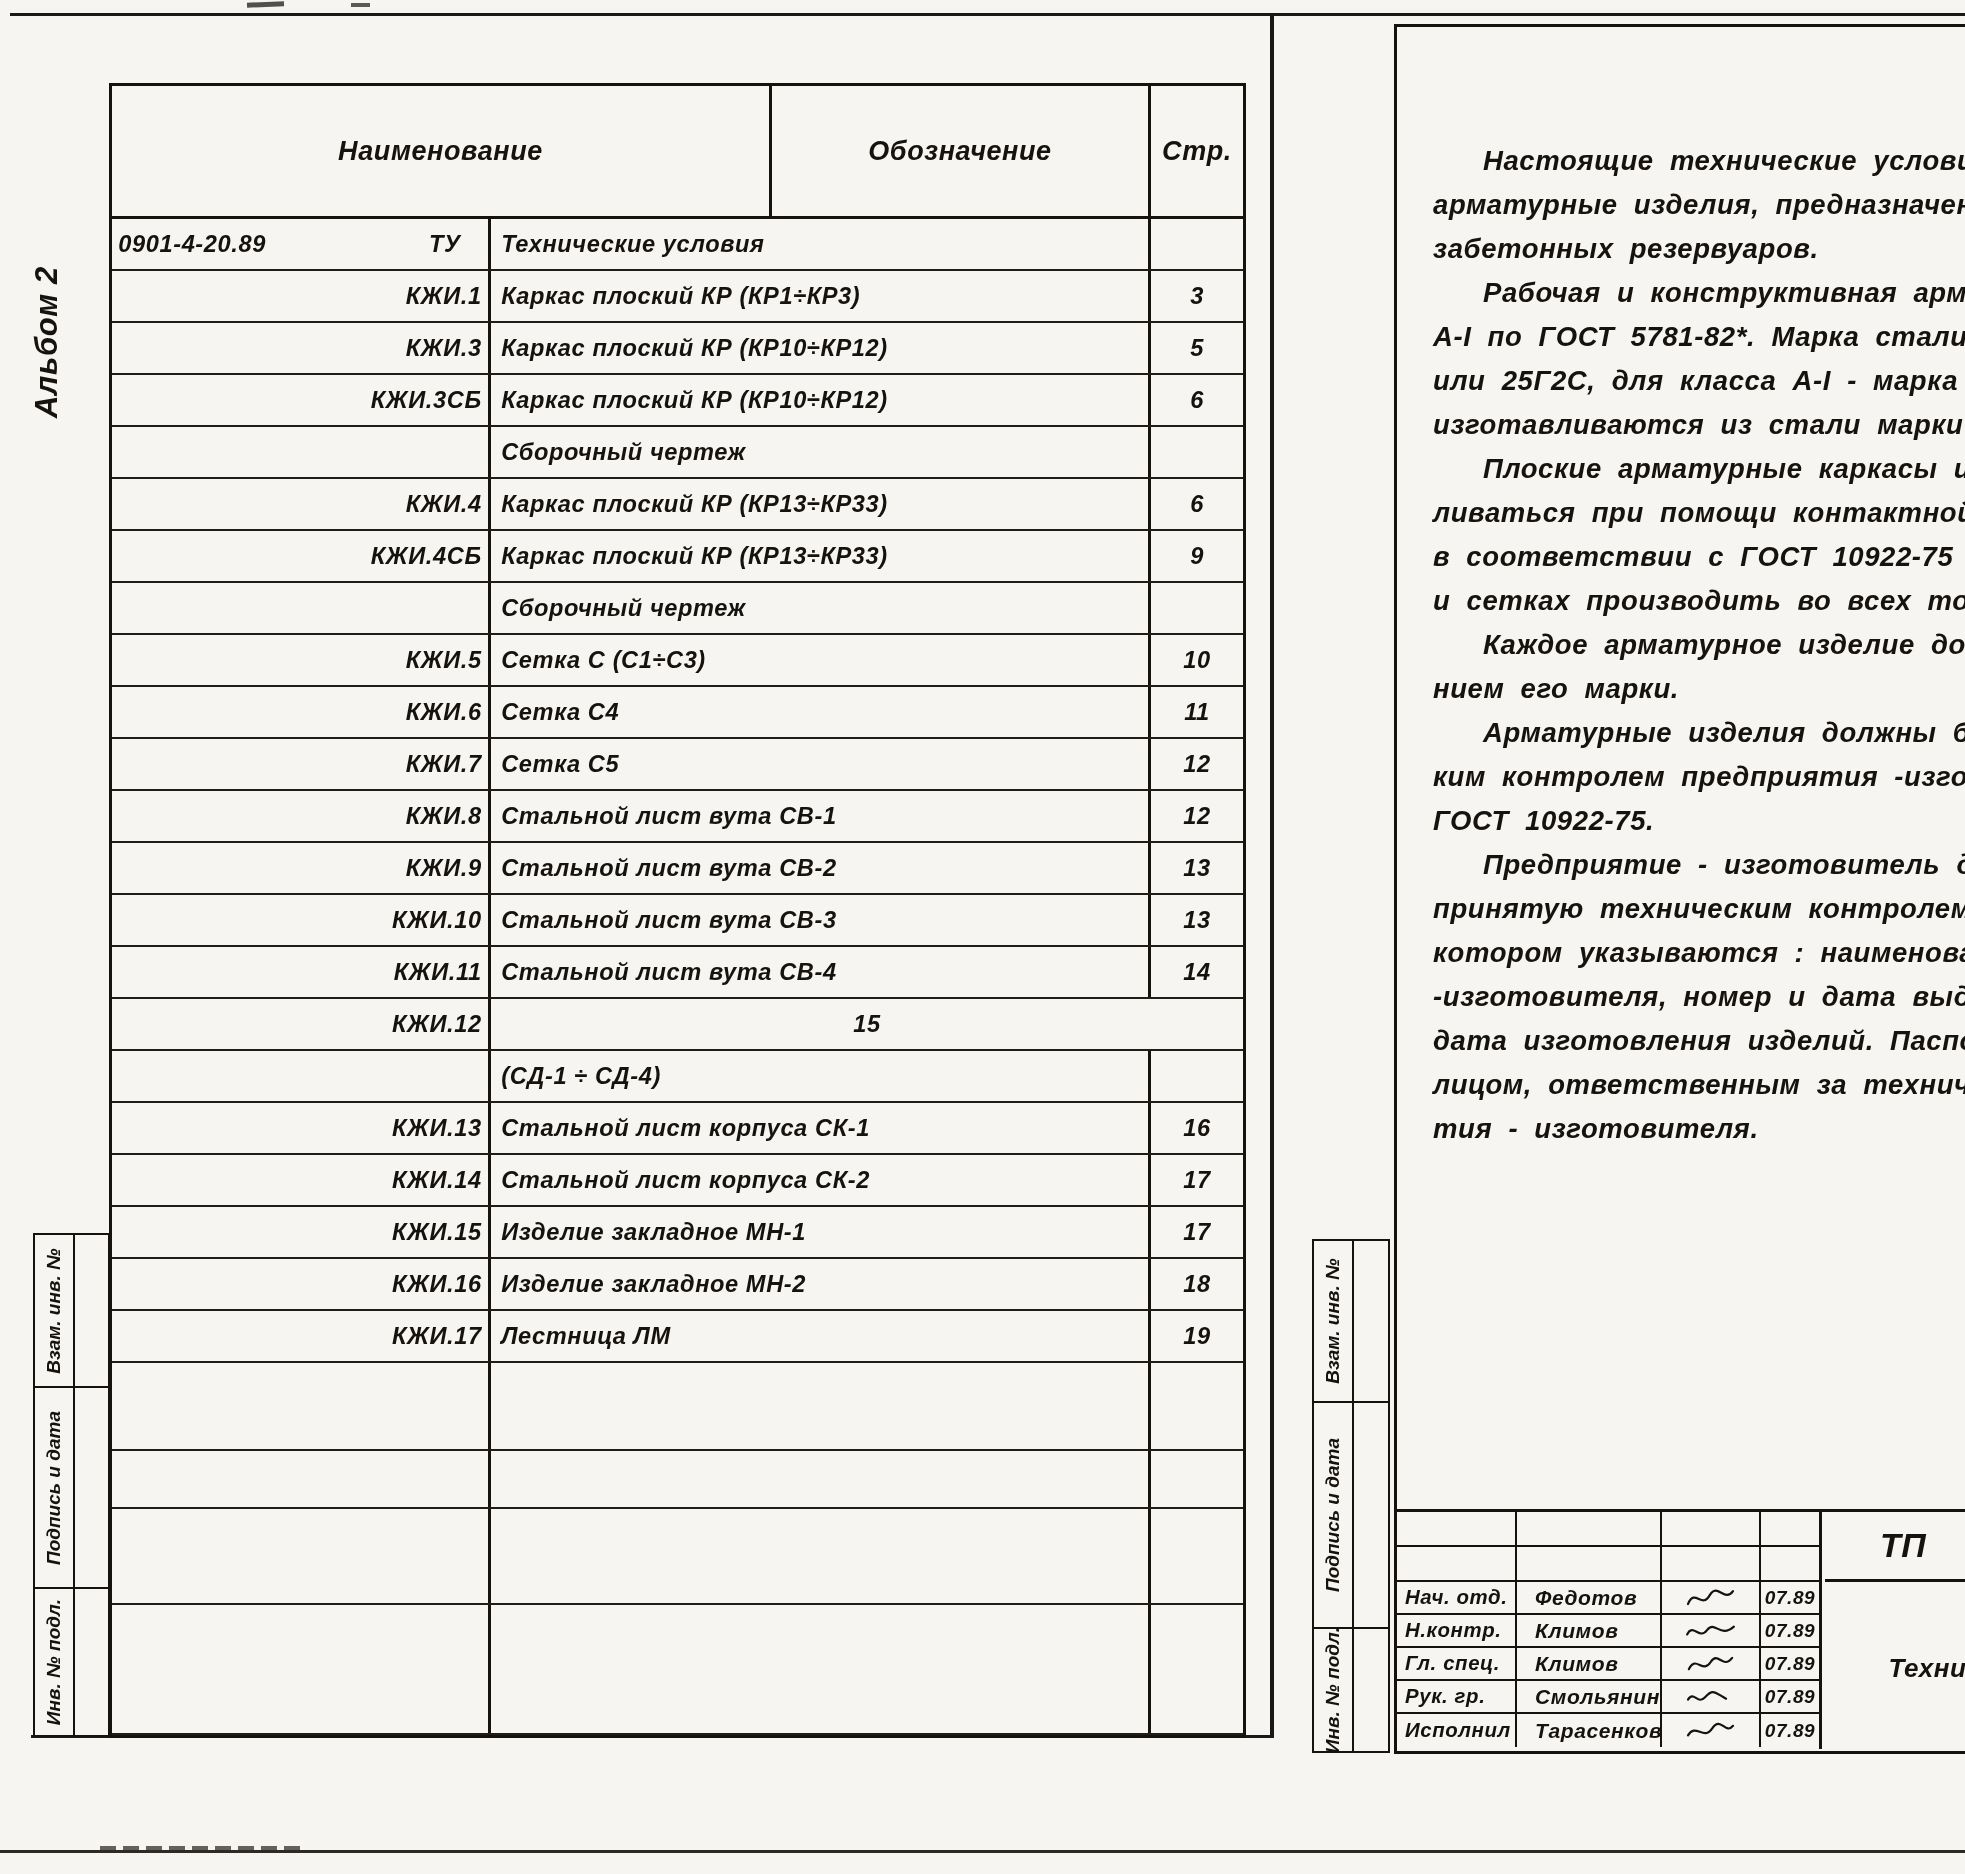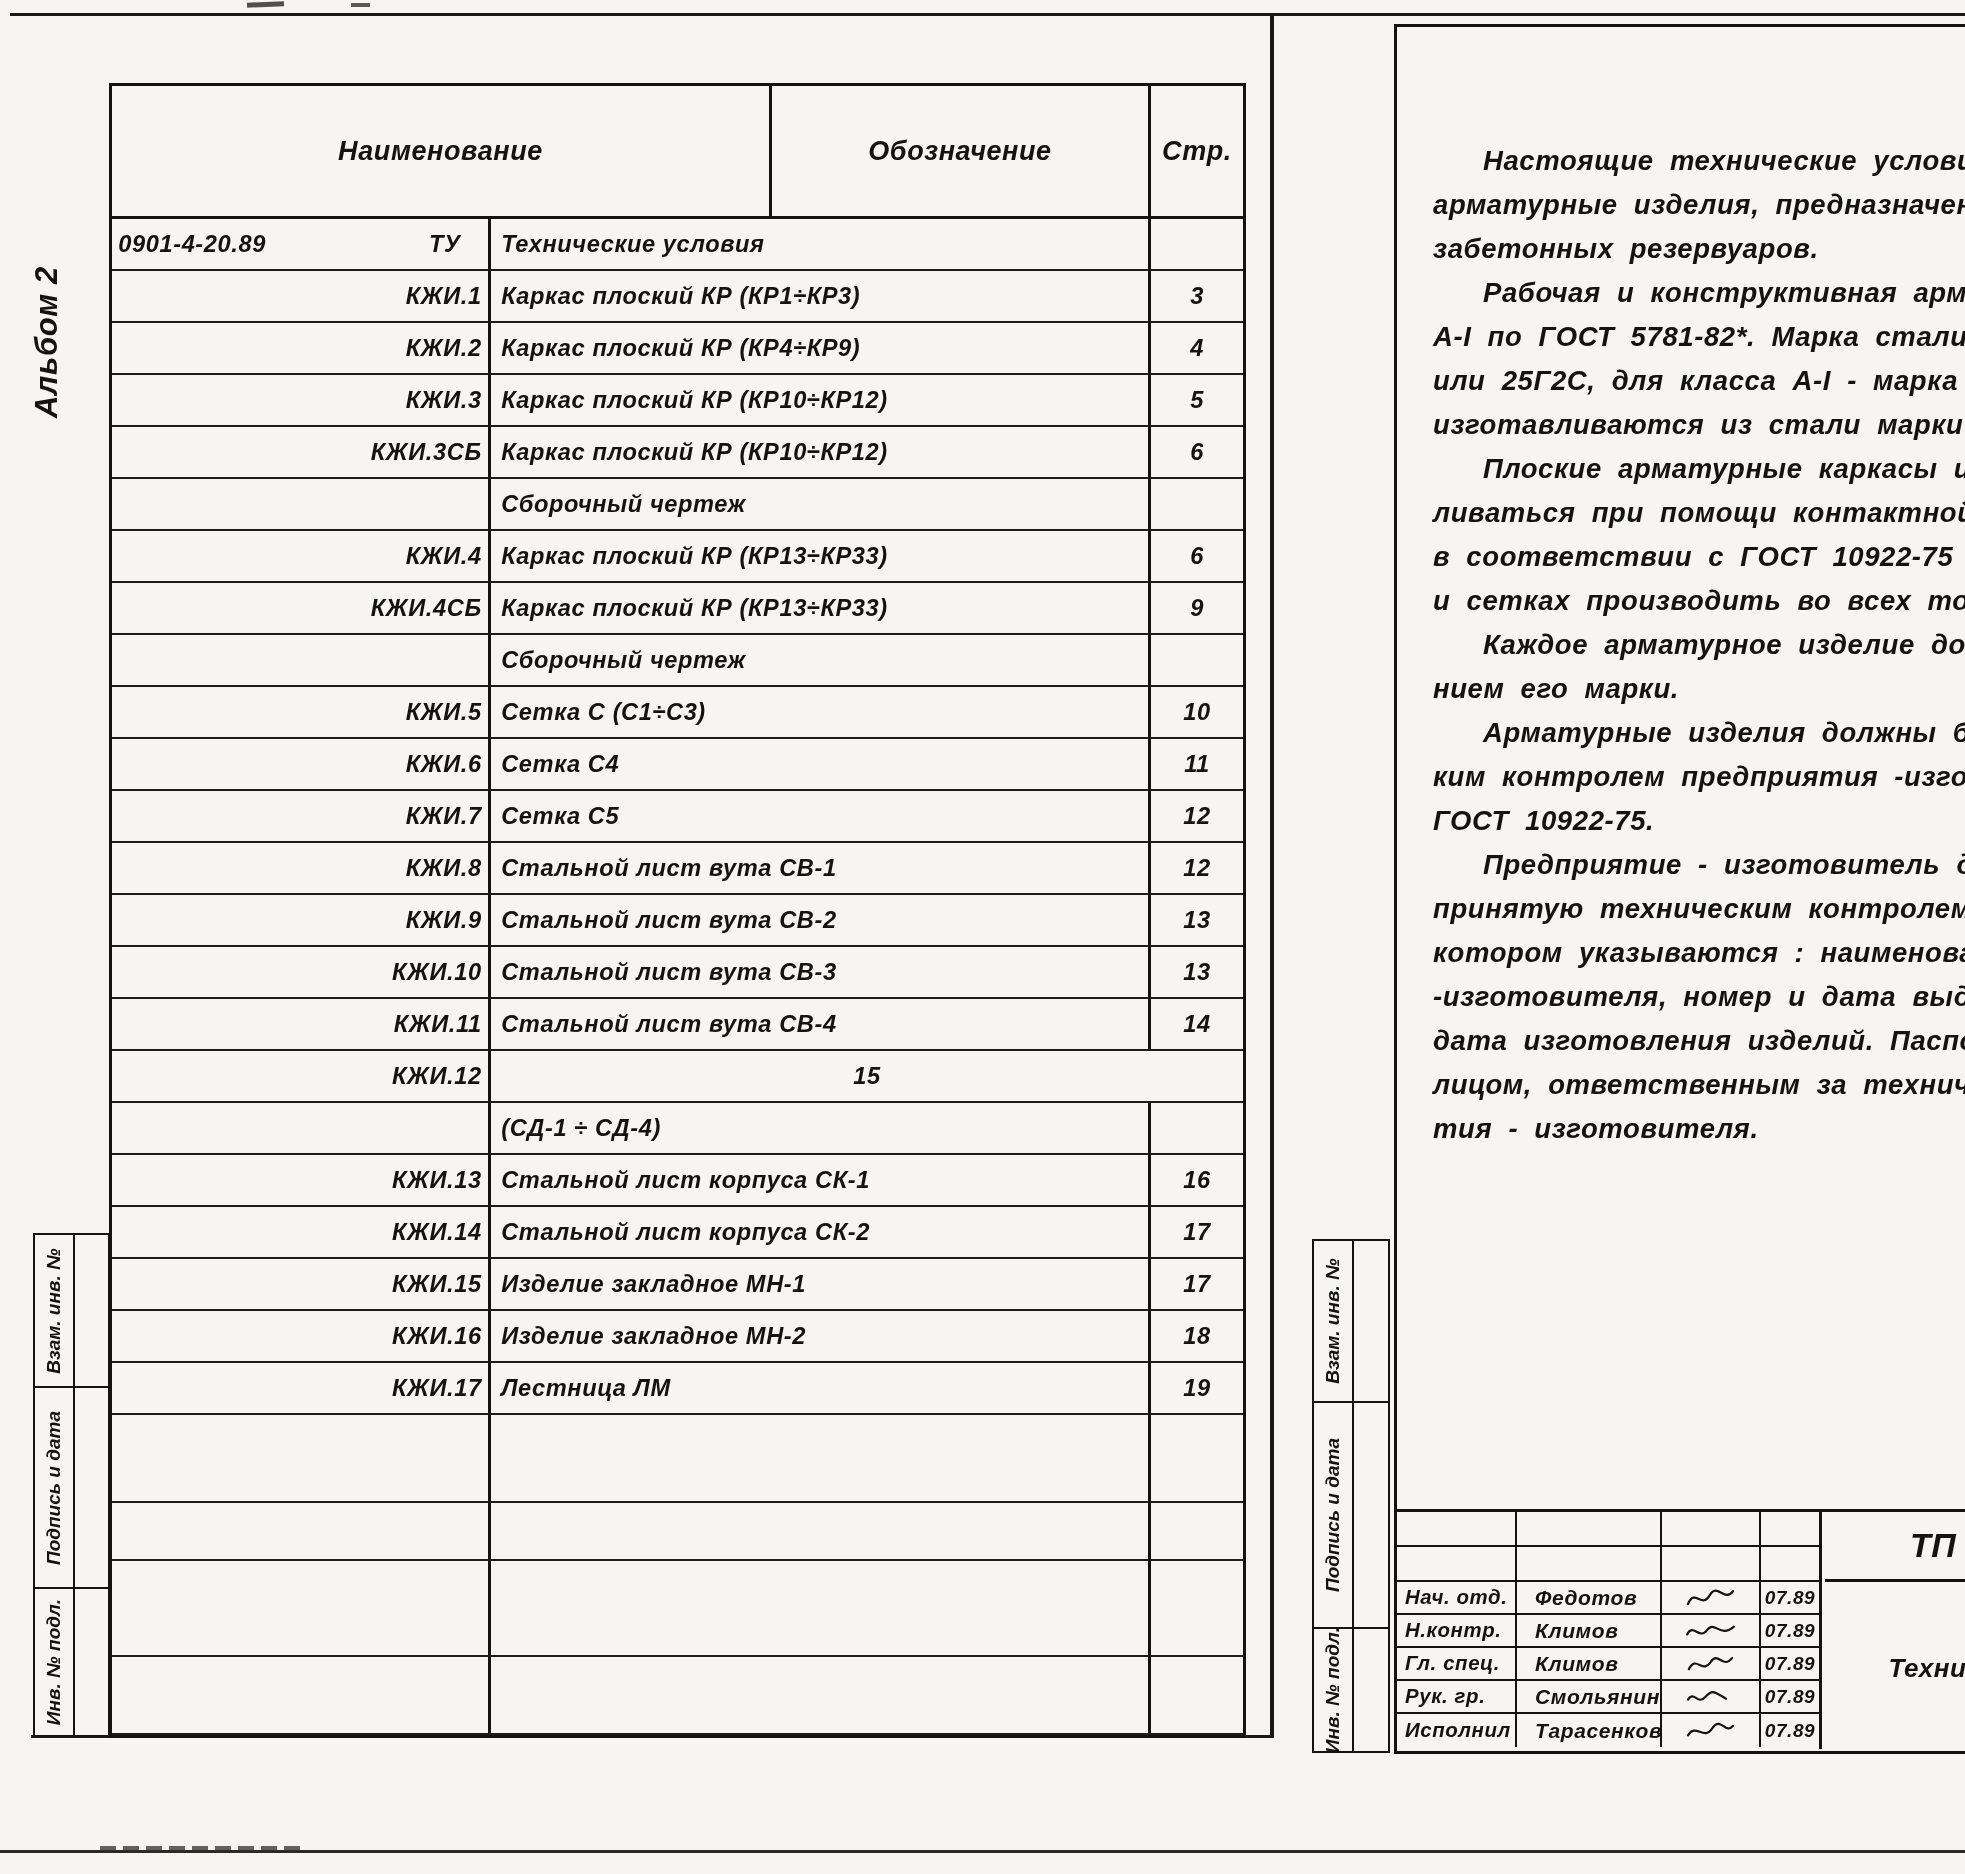--- a/index.html
+++ b/index.html
@@ -50,21 +50,21 @@
   .sigrow{display:flex;flex:none;height:33px;border-bottom:2.4px solid #16130f}
   .sigrow.hdr{height:35px}
   .sigrow:last-child{border-bottom:none}
   .sc{border-right:2.4px solid #16130f;flex:none;display:flex;align-items:center;overflow:hidden}
   .sc.role{width:120px;padding-left:8px;font-size:20.4px;white-space:nowrap}
   .sc.name{width:145px;padding-left:18px;font-size:21px;white-space:nowrap}
   .sc.sig{width:99px;justify-content:center}
   .sc.date{flex:1 1 auto;border-right:none;justify-content:center;font-size:19px}
   #tb-code-row{position:absolute;left:428px;top:0;right:0;height:70px;border-bottom:3.1px solid #16130f;
     display:flex;align-items:center;font-size:34px}
-  #tb-code-row .pfx{margin-left:85px}
+  #tb-code-row .pfx{margin-left:55px}
   #tb-title-cell{position:absolute;left:428px;top:73px;width:419px;bottom:0;border-right:3.1px solid #16130f;
     display:flex;align-items:center;justify-content:center;font-size:26px;white-space:nowrap}
 
   
   .smudge{position:absolute;left:100px;top:1846px;width:204px;height:4.3px;opacity:.7;
     background:repeating-linear-gradient(90deg,#24211d 0 16.5px,transparent 16.5px 23px)}
 </style>
 </head>
 <body>
 
@@ -95,25 +95,20 @@
             <span>0901-4-20.89</span>
             <span>ТУ</span>
           </div>
           <div class="cell cell-n hand">Технические условия</div>
           <div class="cell cell-p hand"></div>
         </div>
         <div class="trow">
           <div class="cell cell-d hand">КЖИ.1</div>
           <div class="cell cell-n hand">Каркас плоский КР (КР1÷КР3)</div>
           <div class="cell cell-p hand">3</div>
-        </div>
-        <div class="trow">
-          <div class="cell cell-d hand">КЖИ.2</div>
-          <div class="cell cell-n hand">Каркас плоский КР (КР4÷КР9)</div>
-          <div class="cell cell-p hand">4</div>
         </div>
         <div class="trow">
           <div class="cell cell-d hand">КЖИ.3</div>
           <div class="cell cell-n hand">Каркас плоский КР (КР10÷КР12)</div>
           <div class="cell cell-p hand">5</div>
         </div>
         <div class="trow">
           <div class="cell cell-d hand">КЖИ.3СБ</div>
           <div class="cell cell-n hand">Каркас плоский КР (КР10÷КР12)</div>
           <div class="cell cell-p hand">6</div>

